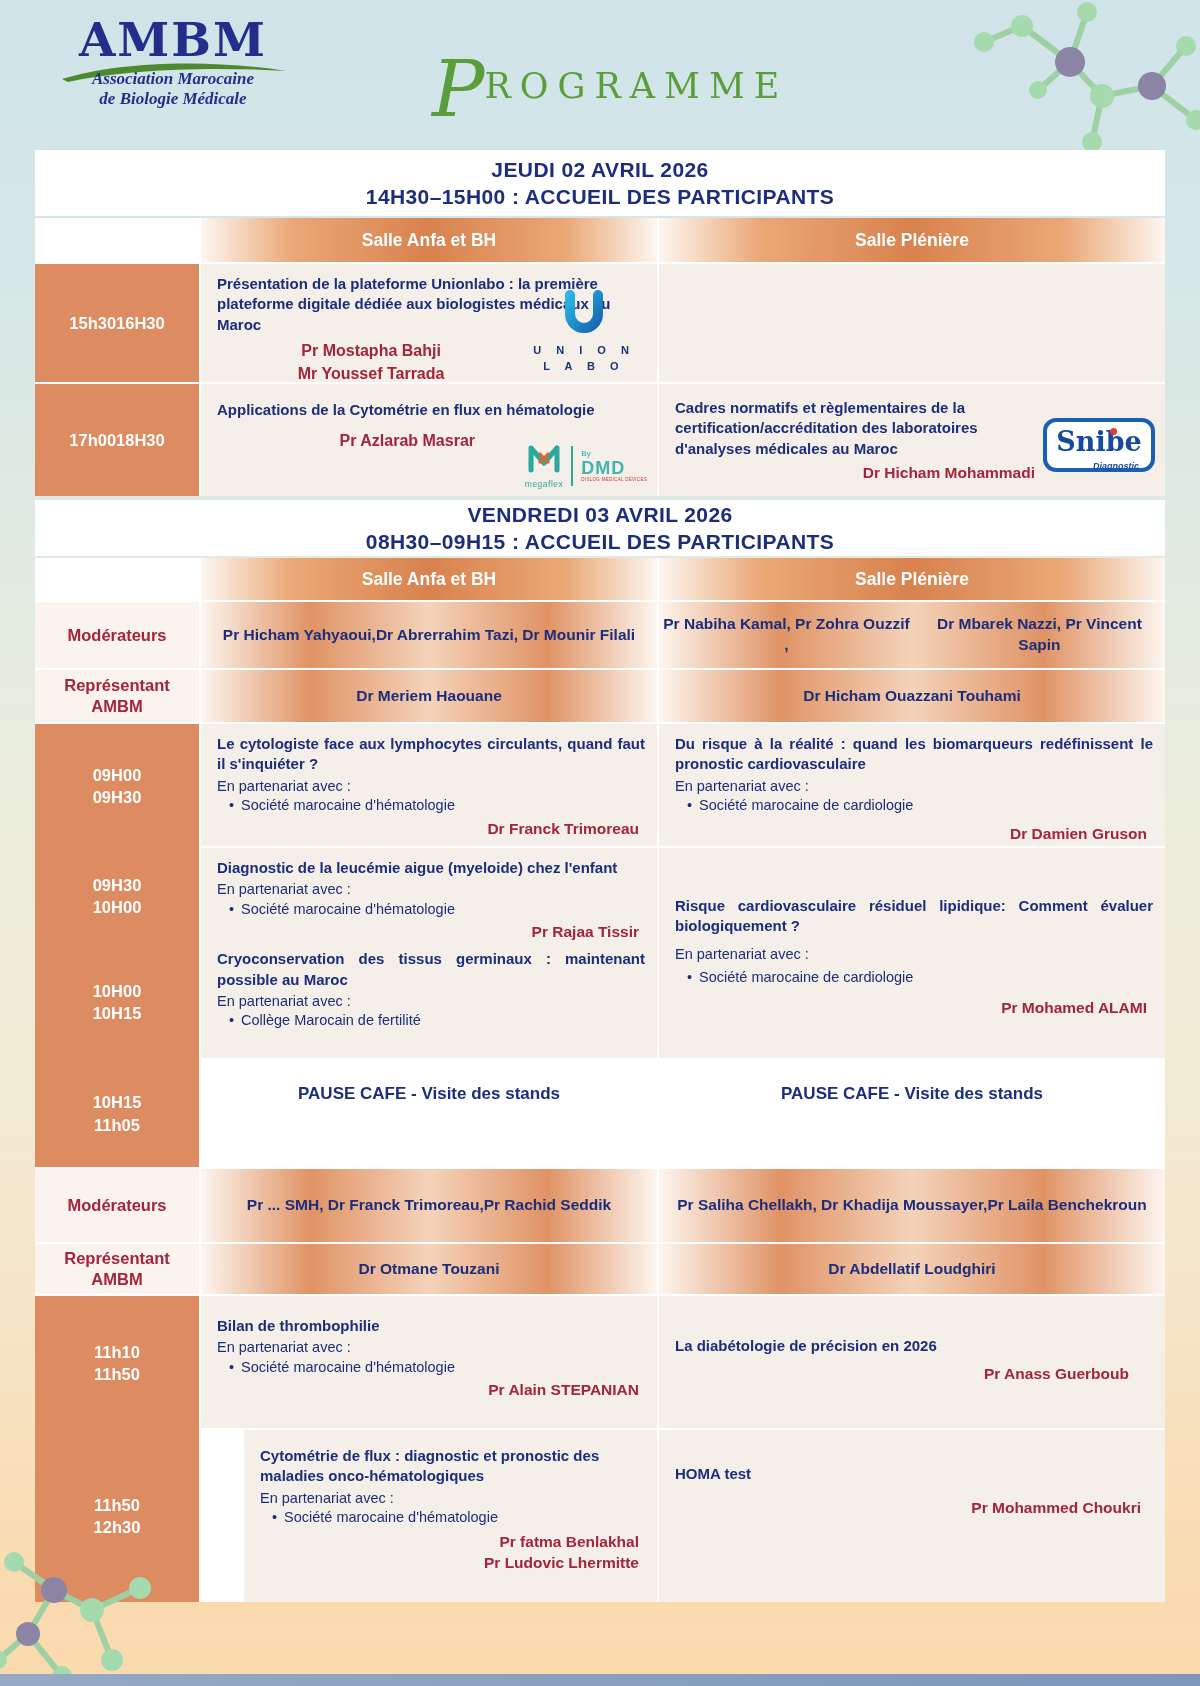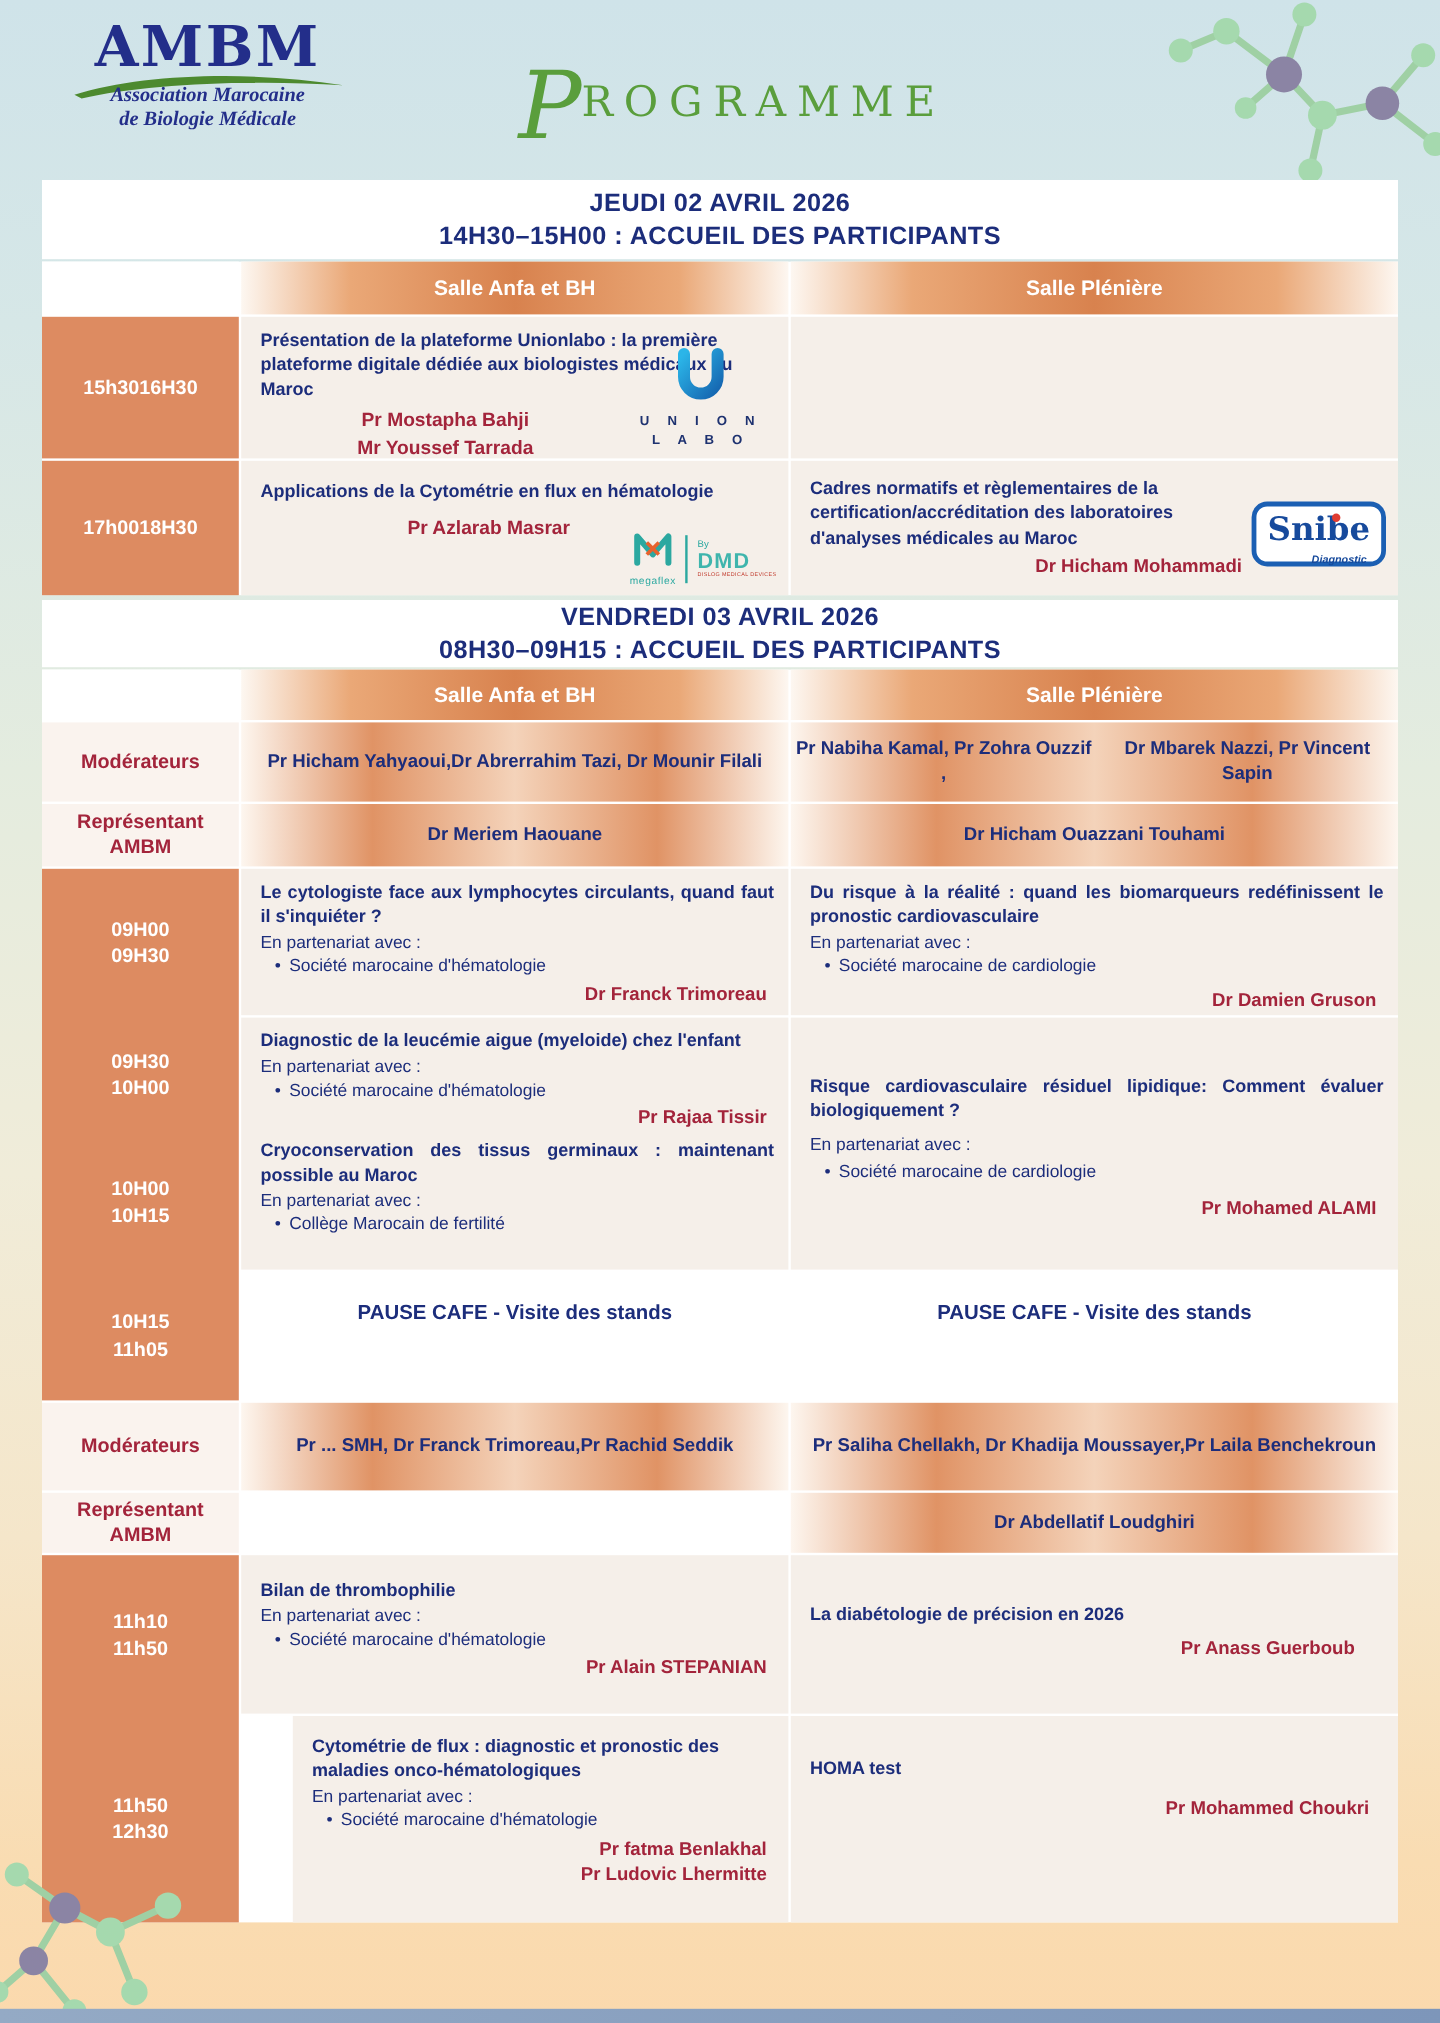--- a/index.html
+++ b/index.html
@@ -269,20 +269,21 @@
     <div class="grad-mod" style="grid-column:2;grid-row:8;">
       <div>Pr ... SMH, Dr Franck Trimoreau,</div>
       <div>Pr Rachid Seddik</div>
     </div>
     <div class="grad-mod" style="grid-column:3;grid-row:8;">
       <div>Pr Saliha Chellakh, Dr Khadija Moussayer,</div>
       <div>Pr Laila Benchekroun</div>
     </div>
 
     <div class="label-cell" style="grid-column:1;grid-row:9;">Représentant AMBM</div>
+    <div class="grad-mod" style="grid-column:2;grid-row:9;">Dr Otmane Touzani</div>
     <div class="grad-mod" style="grid-column:3;grid-row:9;">Dr Abdellatif Loudghiri</div>
 
     <div class="time-span" style="grid-column:1;grid-row:10 / span 2;">
       <div class="time-box" style="height:134px;">
         <div>11h10</div>
         <div>11h50</div>
       </div>
       <div class="time-box" style="flex:1;">
         <div>11h50</div>
         <div>12h30</div>

